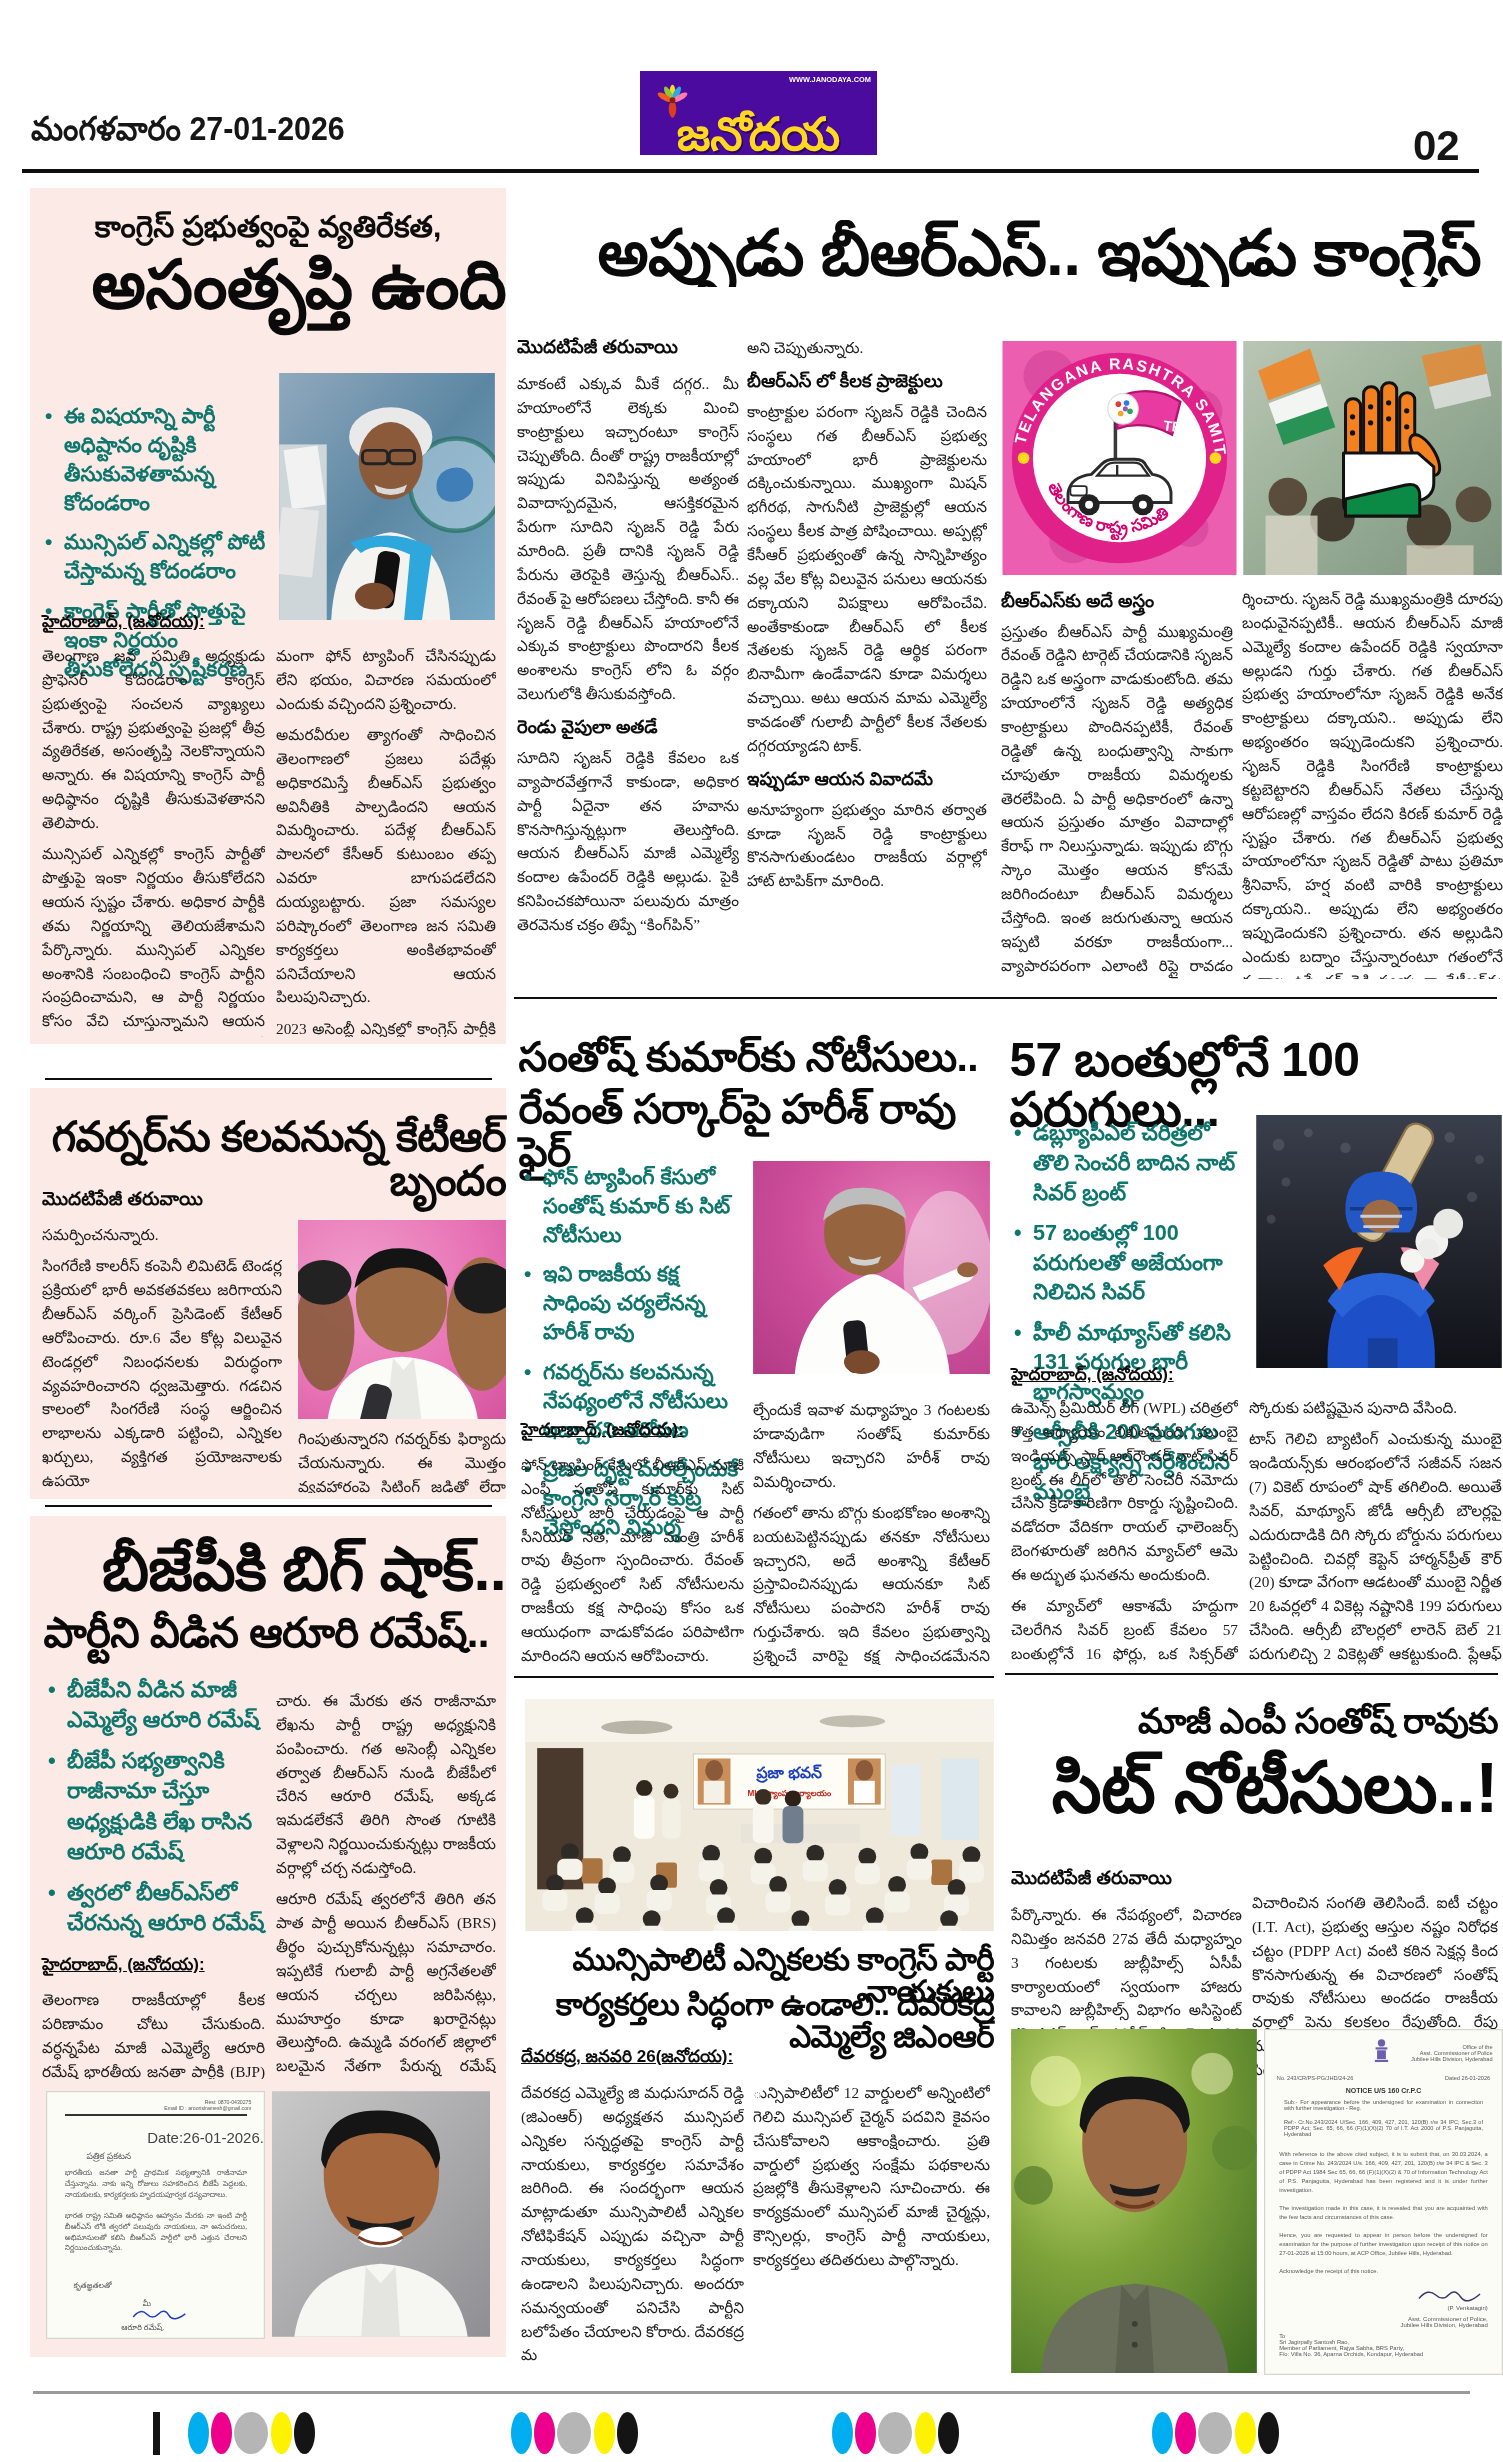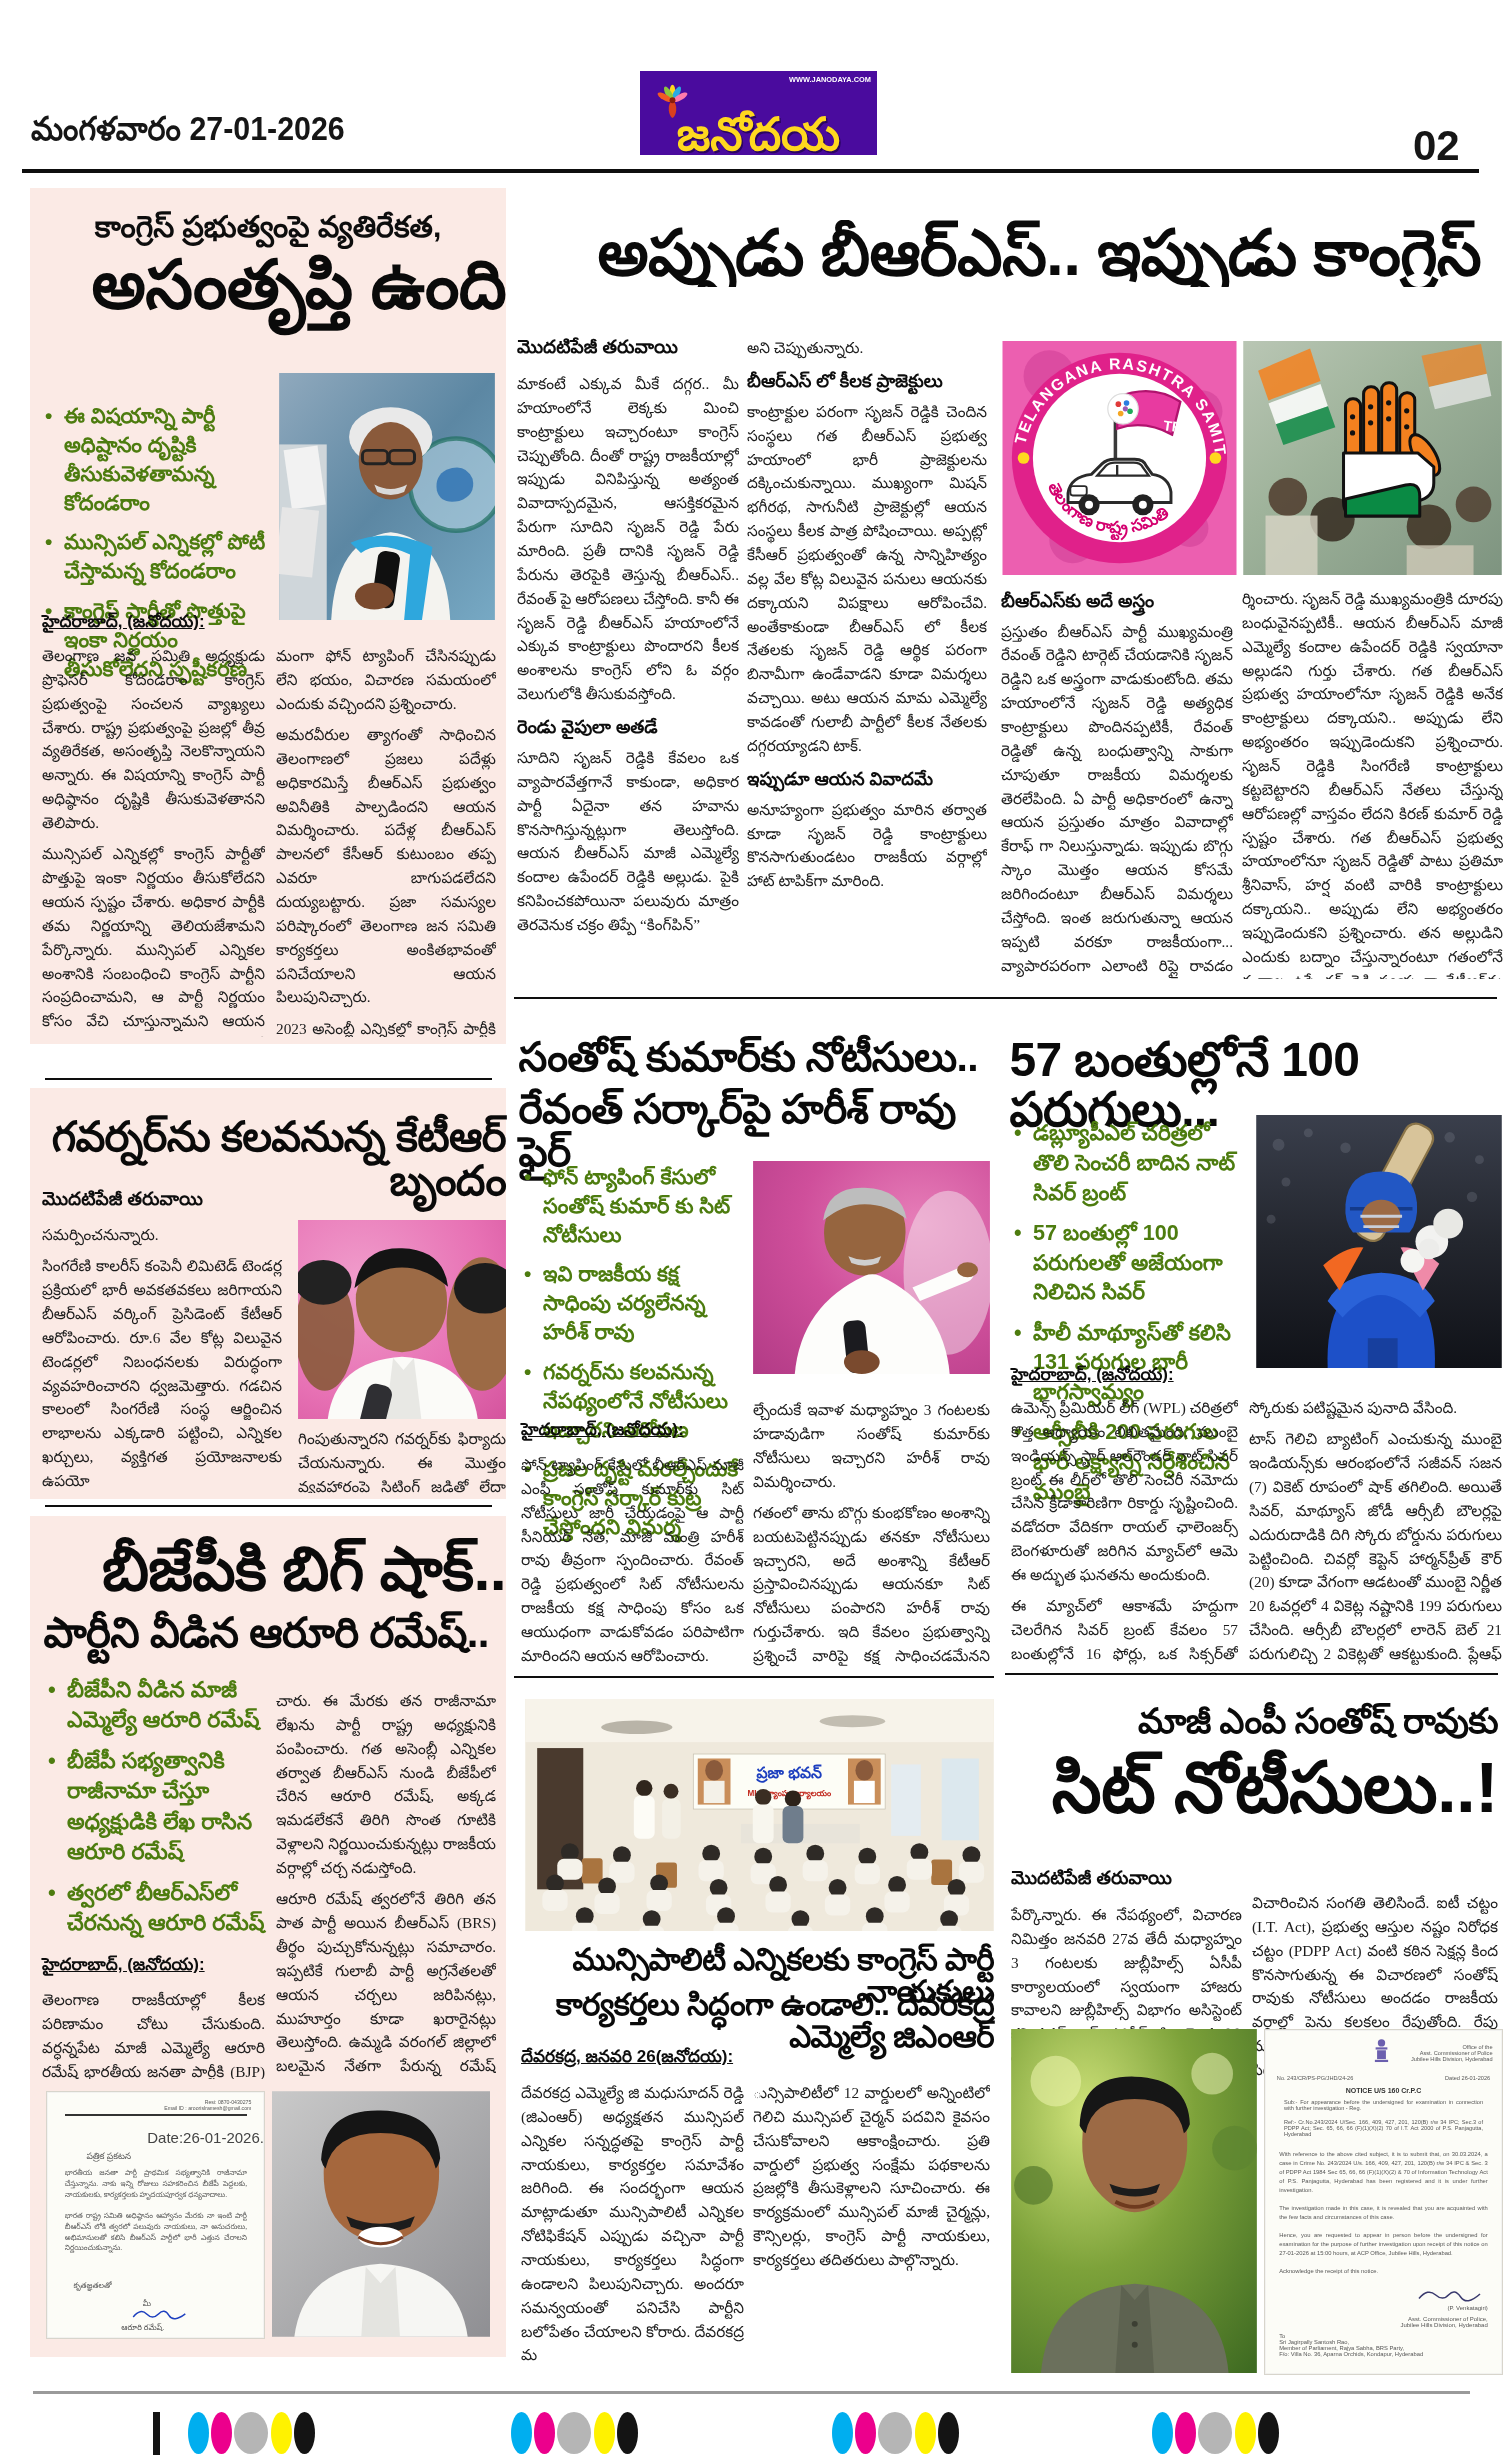--- a/index.html
+++ b/index.html
@@ -13,21 +13,21 @@
             font-family:"Liberation Sans","DejaVu Sans",sans-serif;letter-spacing:-0.7px;}
   .body-col{font-size:15.3px;line-height:1.56;text-align:justify;color:#1c1c1c;overflow:hidden;}
   .body-col p{margin:0 0 7.4px 0;}
   .subhead{font-weight:800;font-size:18px;margin:3px 0 4.5px 0;color:#0d0d0d;
            font-family:"Liberation Sans","DejaVu Sans",sans-serif;text-align:left;}
   .dateline{font-weight:800;font-size:17px;text-decoration:underline;color:#0d0d0d;
             font-family:"Liberation Sans","DejaVu Sans",sans-serif;}
   .continued{font-weight:800;font-size:18.6px;color:#0d0d0d;
              font-family:"Liberation Sans","DejaVu Sans",sans-serif;}
   .bullets{list-style:none;margin:0;padding:0;font-family:"Liberation Sans","DejaVu Sans",sans-serif;
-           font-weight:700;color:#4d7c0f;}
+           font-weight:700;color:#0f766e;}
   .bullets li{position:relative;padding-left:22px;margin-bottom:10.4px;line-height:1.38;}
   .bullets li:before{content:"\2022";position:absolute;left:3px;top:0;}
   .hrule{background:#0e0e0e;height:2.2px;}
   .photo{overflow:hidden;}
   .docpaper{background:#fcfcf7;border:0.7px solid #d8d5cc;box-shadow:0 0 0 0.7px #eee inset;overflow:hidden;}
   .tinytext{color:#555;text-align:justify;white-space:pre-line;}
   .cmyk{display:flex;align-items:center;gap:2.2px;}
   .cmyk span{display:inline-block;width:21px;height:42px;border-radius:50%;}
   .cmyk .c{background:#00aeef}.cmyk .m{background:#ec008c}.cmyk .g{background:#b5b5b5;width:34px}
   .cmyk .y{background:#fff200}.cmyk .k{background:#141414}

